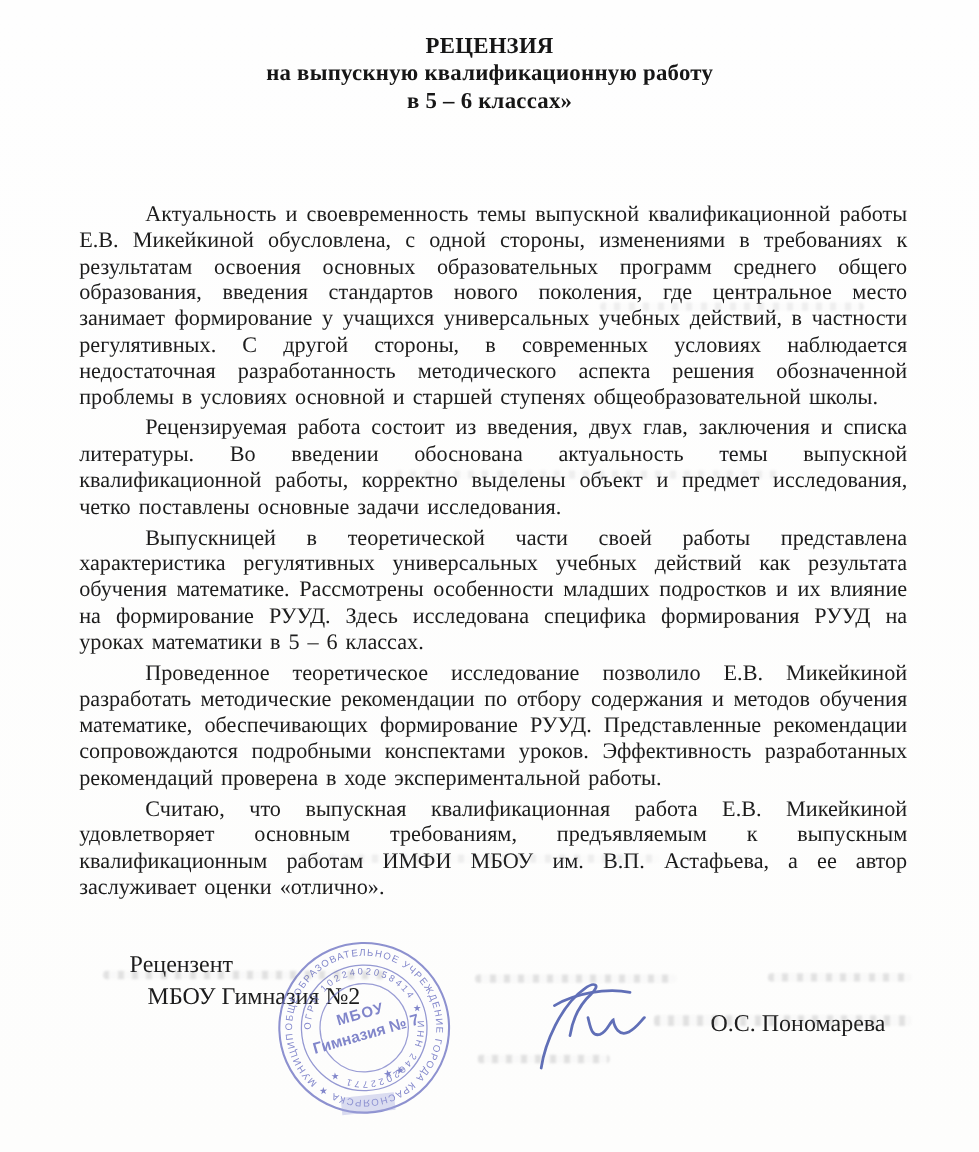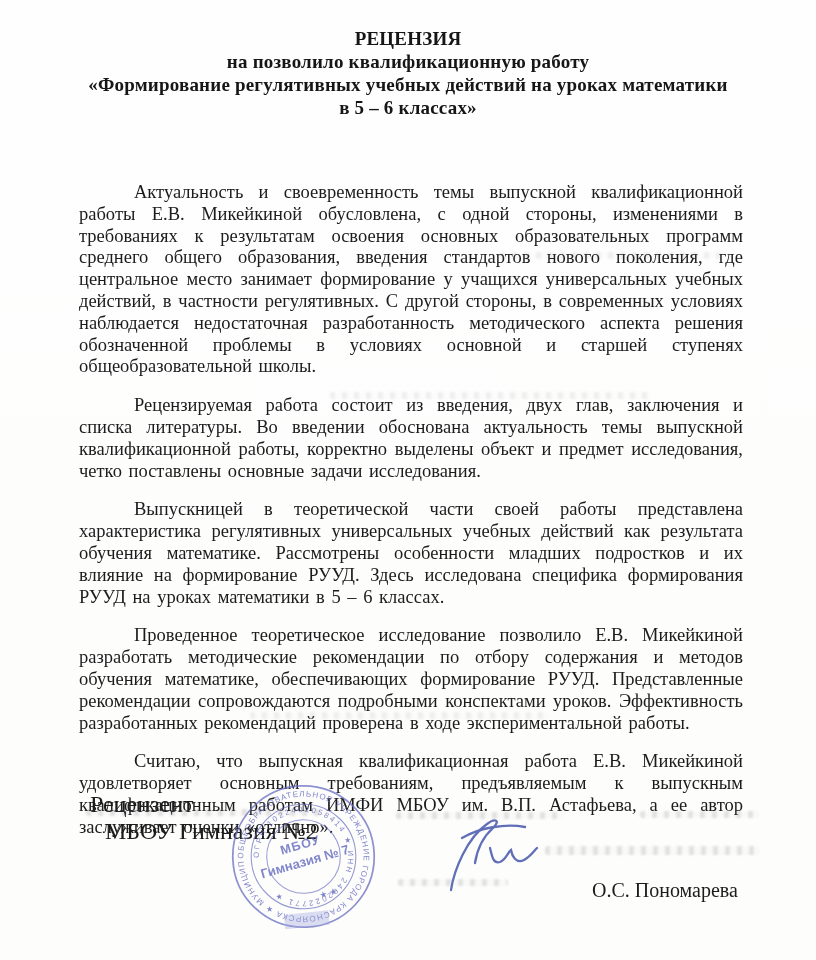--- a/index.html
+++ b/index.html
@@ -22,33 +22,33 @@
     letter-spacing:0.2px;
   }
   .title-line{white-space:nowrap;}
   .body-block{
     position:absolute;top:165px;left:62px;width:698px;
     font-size:18.5px;line-height:21.8px;
     text-align:justify;
     color:#1c1c1c;
   }
   .body-block p{
-    margin:17px;
+    margin:4px;
     text-indent:55px;
     word-spacing:2px;
   }
   .sign-block{
-    position:absolute;left:90px;top:791px;
-    font-size:24px;line-height:27px;color:#1c1c1c;
+    position:absolute;left:108px;top:791px;
+    font-size:20px;line-height:27px;color:#1c1c1c;
   }
   .sign-line{white-space:nowrap;}
   .sign-line.indented{margin-left:15px;}
   .reviewer-name{
     position:absolute;left:592px;top:842px;
-    font-size:20px;color:#1c1c1c;white-space:nowrap;margin-top:37px;
+    font-size:20px;color:#1c1c1c;white-space:nowrap;
   }
   .stamp{
     position:absolute;left:226px;top:779px;
     width:155px;height:155px;
     opacity:0.82;
     transform:rotate(-2deg);
   }
   .stamp text{
     font-family:"Liberation Sans","DejaVu Sans",sans-serif;
     fill:#666cc0;
@@ -73,22 +73,21 @@
   }
   .smudge.light{opacity:0.28;}
 </style>
 </head>
 <body>
 
 <div class="page">
 
   <div class="title-block">
     <div class="title-line">РЕЦЕНЗИЯ</div>
-    <div class="title-line">на позволило квалификационную работу</div>
-    <div class="title-line">«Формирование регулятивных учебных действий на уроках математики</div>
+    <div class="title-line">на выпускную квалификационную работу</div>
     <div class="title-line">в 5 – 6 классах»</div>
   </div>
 
   <div class="body-block">
     <p>Актуальность и своевременность темы выпускной квалификационной работы Е.В. Микейкиной обусловлена, с одной стороны, изменениями в требованиях к результатам освоения основных образовательных программ среднего общего образования, введения стандартов нового поколения, где центральное место занимает формирование у учащихся универсальных учебных действий, в частности регулятивных. С другой стороны, в современных условиях наблюдается недостаточная разработанность методического аспекта решения обозначенной проблемы в условиях основной и старшей ступенях общеобразовательной школы.</p>
     <p>Рецензируемая работа состоит из введения, двух глав, заключения и списка литературы. Во введении обоснована актуальность темы выпускной квалификационной работы, корректно выделены объект и предмет исследования, четко поставлены основные задачи исследования.</p>
     <p>Выпускницей в теоретической части своей работы представлена характеристика регулятивных универсальных учебных действий как результата обучения математике. Рассмотрены особенности младших подростков и их влияние на формирование РУУД. Здесь исследована специфика формирования РУУД на уроках математики в 5 – 6 классах.</p>
     <p>Проведенное теоретическое исследование позволило Е.В. Микейкиной разработать методические рекомендации по отбору содержания и методов обучения математике, обеспечивающих формирование РУУД. Представленные рекомендации сопровождаются подробными конспектами уроков. Эффективность разработанных рекомендаций проверена в ходе экспериментальной работы.</p>
     <p>Считаю, что выпускная квалификационная работа Е.В. Микейкиной удовлетворяет основным требованиям, предъявляемым к выпускным квалификационным работам ИМФИ МБОУ им. В.П. Астафьева, а ее автор заслуживает оценки «отлично».</p>
   </div>

